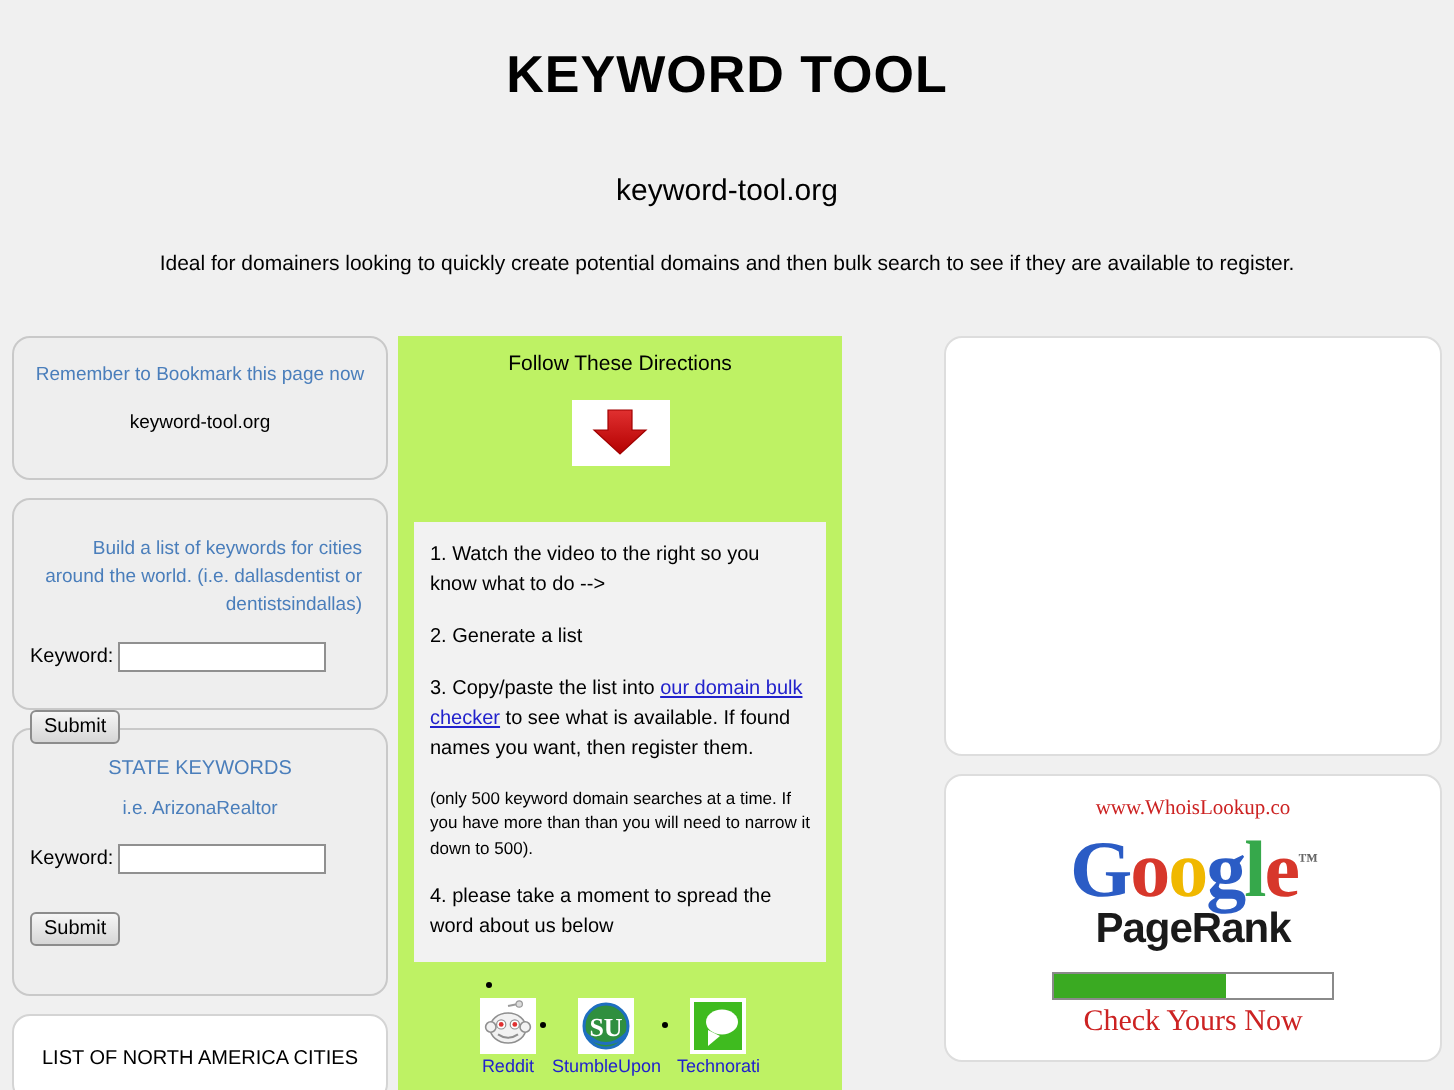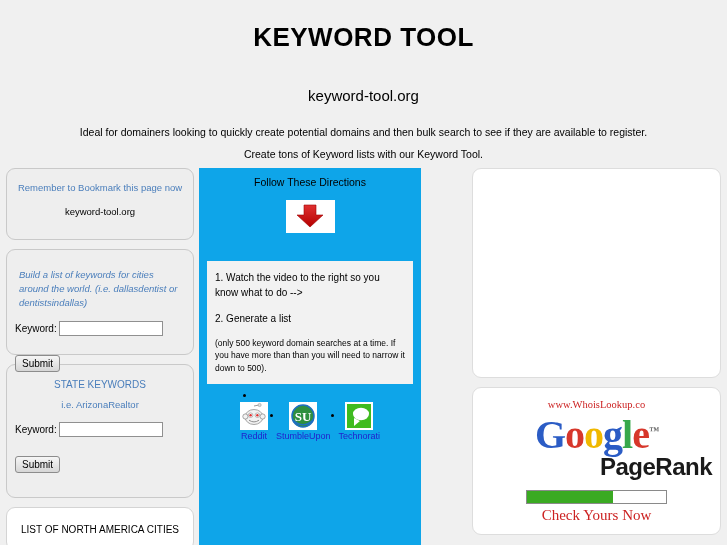--- a/index.html
+++ b/index.html
@@ -26,21 +26,21 @@
   }
   .tagline2 {
     font-size: 10.5px; color: #000; margin: 0; padding-top: 10px;
   }
 
   
   .cols { position: absolute; top: 168px; left: 0; width: 727px; height: 377px; }
 
   .col-left  { position: absolute; left: 6px;   top: 0; width: 188px; }
   .col-mid   { position: absolute; left: 199px; top: 0; width: 222px; height: 377px;
-               background: #0ea5e9; }
+               background: #bef264; }
   .col-right { position: absolute; left: 472px; top: 0; width: 249px; }
 
   
   .panel {
     background: #eeeeee;
     border: 1px solid #c9c9c9;
     border-radius: 9px;
     margin-bottom: 9px;
     padding: 8px 6px;
   }
@@ -55,22 +55,22 @@
     color: #4a7ebb; font-size: 9.5px; text-align: center;
     margin: 5px 0 0 0;
   }
   .panel-plain {
     color: #000; font-size: 9.5px; text-align: center; margin: 13px 0 10px 0;
   }
   .panel-heading {
     color: #4a7ebb; font-size: 10px; text-align: center; margin: 6px 0 0 0;
   }
   .panel-sub {
-    color: #4a7ebb; font-size: 9.5px; text-align: left;
-    margin: 10px 6px 0 6px; line-height: 1.45; font-style: italic;
+    color: #4a7ebb; font-size: 9.5px; text-align: right;
+    margin: 10px 6px 0 6px; line-height: 1.45;
   }
   .panel-sub-small {
     color: #4a7ebb; font-size: 9.5px; text-align: center; margin: 9px 0 0 0;
   }
   .panel-heading-dark {
     color: #000; font-size: 10px; text-align: center; margin: 8px 0 0 0;
   }
 
   
   .form-row { margin: 12px 0 12px 2px; display: flex; align-items: center; }
@@ -133,21 +133,21 @@
   .google-logo {
     text-align: center; margin: 5px 0 0 0;
     font-family: "Liberation Serif", serif;
     font-size: 40px; font-weight: bold; line-height: 1;
     letter-spacing: -1px;
   }
   .g-b { color: #2b5cc5; } .g-r { color: #d7372b; }
   .g-y { color: #f0b800; } .g-g { color: #36a84b; }
   .g-tm { font-size: 10px; vertical-align: super; color: #666; }
   .pr-word {
-    text-align: right; font-size: 24px; font-weight: bold;
+    text-align: center; font-size: 21px; font-weight: bold;
     color: #1a1a1a; margin: -2px 0 0 0; letter-spacing: -0.5px;
   }
   .pr-bar {
     margin: 9px auto 0 auto; width: 141px; height: 14px;
     border: 1px solid #8a8a8a; background: #ffffff;
   }
   .pr-bar-fill { height: 100%; background: #3aaa22; }
   .pr-check {
     text-align: center; color: #cc2222; font-size: 15px;
     font-family: "Liberation Serif", serif; margin: 3px 0 0 0;
@@ -155,21 +155,20 @@
 </style>
 </head>
 <body>
 
 <div id="page">
 
   <div class="header">
     <h1 class="site-title">KEYWORD TOOL</h1>
     <p class="site-domain">keyword-tool.org</p>
     <p class="tagline1">Ideal for domainers looking to quickly create potential domains and then bulk search to see if they are available to register.</p>
-    <p class="tagline2">Create tons of Keyword lists with our Keyword Tool.</p>
   </div>
 
   <div class="cols">
 
     <div class="col-left">
 
       <div class="panel" style="height:72px;">
         <p class="panel-link-title">Remember to Bookmark this page now</p>
         <p class="panel-plain">keyword-tool.org</p>
       </div>
@@ -212,21 +211,23 @@
               <stop offset="1" stop-color="#b40000"></stop>
             </linearGradient>
           </defs>
           <polygon points="9,1 21,1 21,11 28,11 15,23 2,11 9,11" fill="url(#rg)" stroke="#a00000" stroke-width="0.6"></polygon>
         </svg>
       </div>
 
       <div class="directions">
         <p>1. Watch the video to the right so you know what to do --&gt;</p>
         <p>2. Generate a list</p>
+        <p><span>3. Copy/paste the list into </span><a href="#">our domain bulk checker</a><span> to see what is available. If found names you want, then register them.</span></p>
         <p class="fine">(only 500 keyword domain searches at a time. If you have more than than you will need to narrow it down to 500).</p>
+        <p>4. please take a moment to spread the word about us below</p>
       </div>
 
       <div class="share-row">
 
         <div class="share-item">
           <span class="share-bullet" style="top:-8px;"></span>
           <svg class="share-ico" viewBox="0 0 28 28">
             <rect width="28" height="28" fill="#fff"></rect>
             <line x1="14" y1="4" x2="19" y2="3" stroke="#9a9a9a" stroke-width="1"></line>
             <circle cx="19.6" cy="3" r="1.6" fill="#dcdcdc" stroke="#9a9a9a" stroke-width="0.6"></circle>

